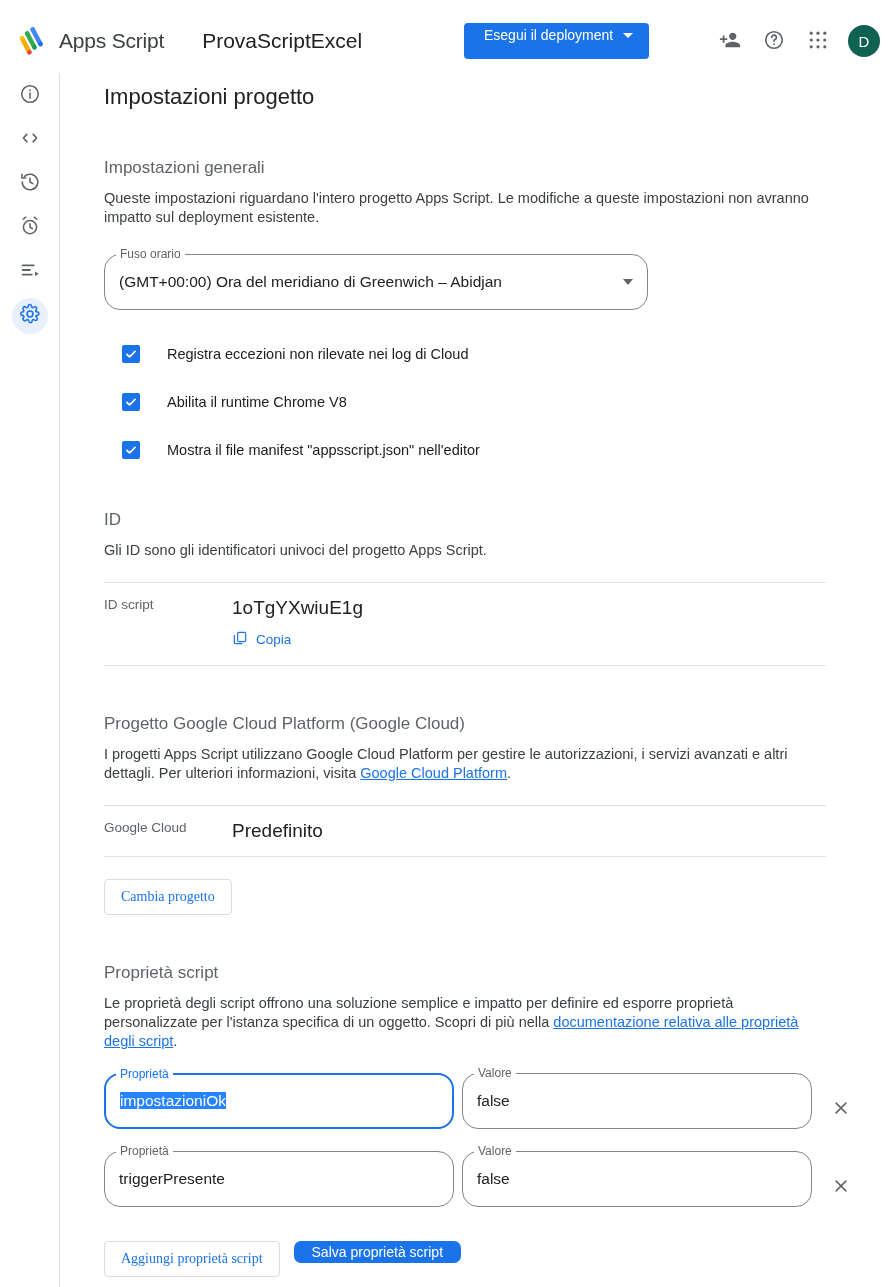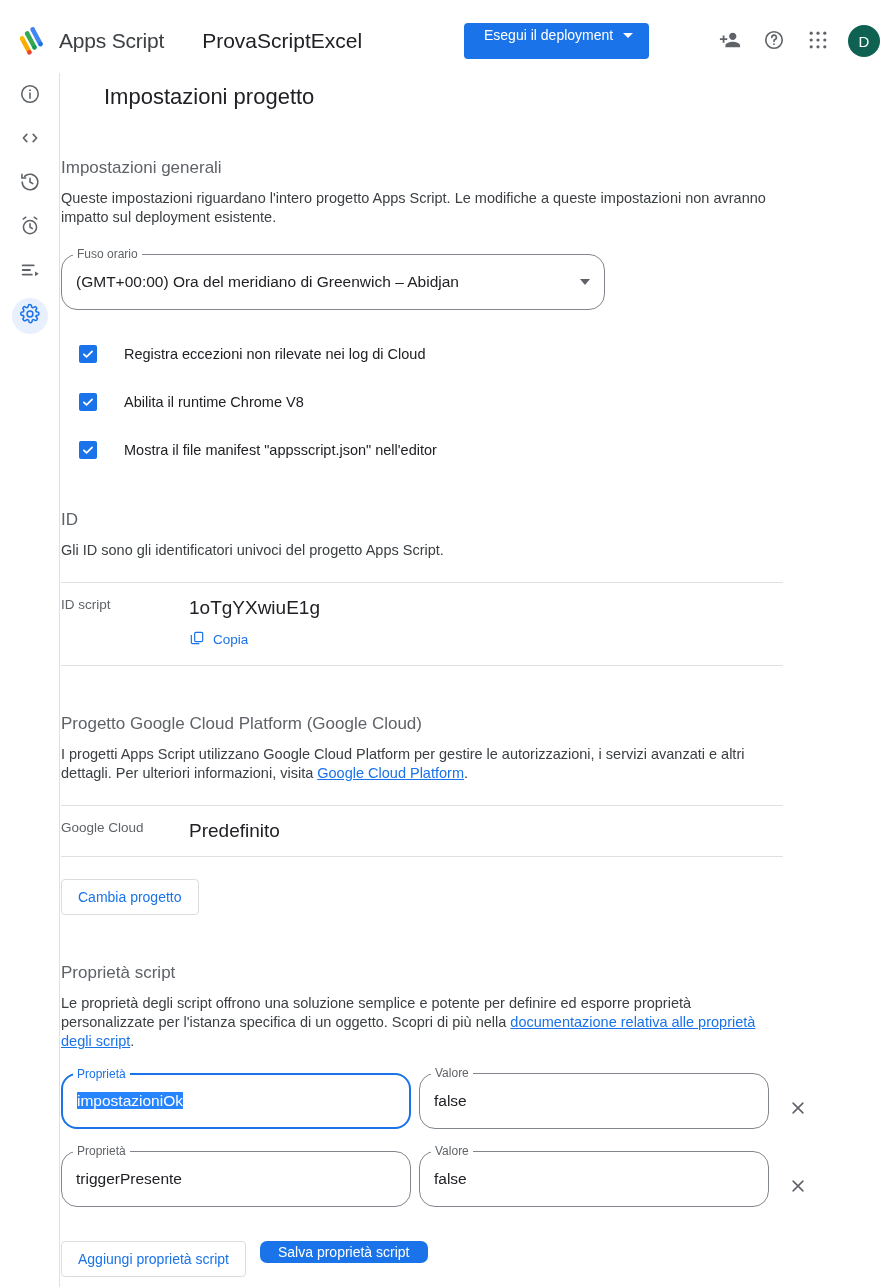--- a/index.html
+++ b/index.html
@@ -92,21 +92,21 @@
   .main {
     position: absolute; top: 64px; left: 61px;
     width: 833px; height: 1223px;
     background: #ffffff;
     overflow: hidden;
   }
   .page-title {
     font-size: 22px; font-weight: 400; color: #202124;
     margin: 20px 0 0 43px;
   }
-  .content { width: 723px; }
+  .content { margin-left: 43px; width: 723px; }
 
   .section-head {
     font-size: 17px; font-weight: 500; color: #5f6368;
     margin-top: 48px;
   }
   .section-desc {
     font-size: 14.5px; color: #3c4043; line-height: 19px;
     margin-top: 11px; max-width: 722px;
   }
   .link { color: #1a73e8; text-decoration: underline; cursor: pointer; }
@@ -170,21 +170,21 @@
     color: #1a73e8; font-size: 13.5px; font-weight: 500;
     margin-top: 11px; cursor: pointer;
   }
   .id-block { padding-bottom: 16px; }
 
   .outline-btn {
     display: inline-flex; align-items: center; justify-content: center;
     height: 36px; padding: 0 16px;
     border: 1px solid #dadce0; border-radius: 4px;
     background: #ffffff; color: #1a73e8;
-    font-family: Liberation Sans, sans-serif;
+    font-family: Liberation Serif, serif;
     font-size: 14px; font-weight: 500;
     cursor: pointer; white-space: nowrap;
   }
   .filled-btn {
     display: inline-flex; align-items: center; justify-content: center;
     height: 22px; padding: 0 18px;
     border: none; border-radius: 7px;
     background: #1a73e8; color: #ffffff;
     font-family: "Liberation Sans", sans-serif;
     font-size: 14px; font-weight: 500;
@@ -406,21 +406,21 @@
       </div>
       <div class="divider"></div>
     </div>
 
     <div class="btn-gap">
       <button class="outline-btn">Cambia progetto</button>
     </div>
 
     <div class="section-head">Proprietà script</div>
     <div class="section-desc">
-      <span>Le proprietà degli script offrono una soluzione semplice e potente per definire ed esporre proprietà personalizzate per l'istanza specifica di un oggetto. Scopri di più nella </span><a class="link">documentazione relativa alle proprietà degli script</a><span>.</span>
+      <span>Le proprietà degli script offrono una soluzione semplice e impatto per definire ed esporre proprietà personalizzate per l'istanza specifica di un oggetto. Scopri di più nella </span><a class="link">documentazione relativa alle proprietà degli script</a><span>.</span>
     </div>
 
     <div class="prop-row">
       <div class="outlined prop-key focused">
         <span class="flabel">Proprietà</span>
         <span class="fval"><span class="sel-text">impostazioniOk</span></span>
       </div>
       <div class="outlined prop-val">
         <span class="flabel">Valore</span>
         <span class="fval">false</span>

